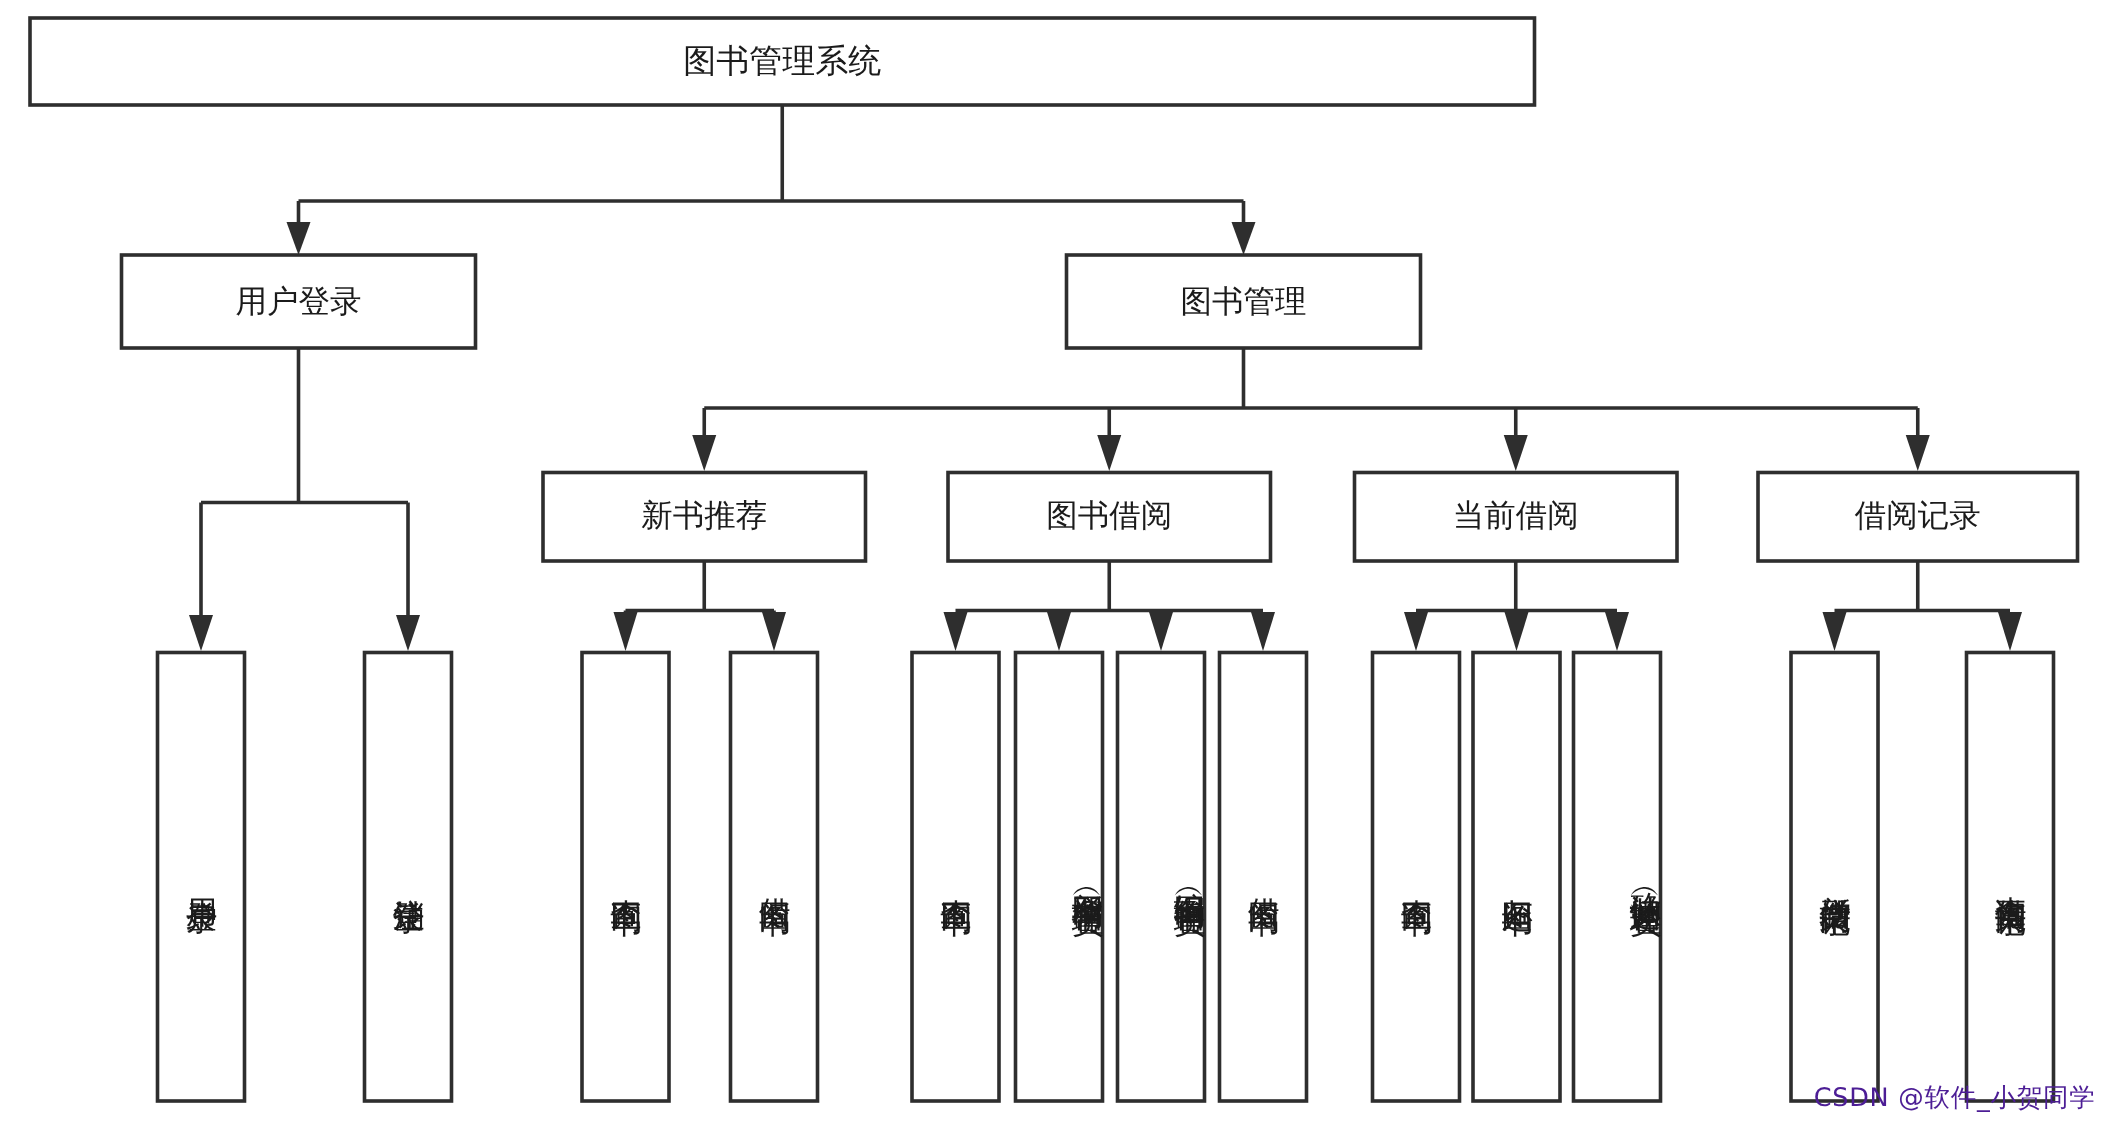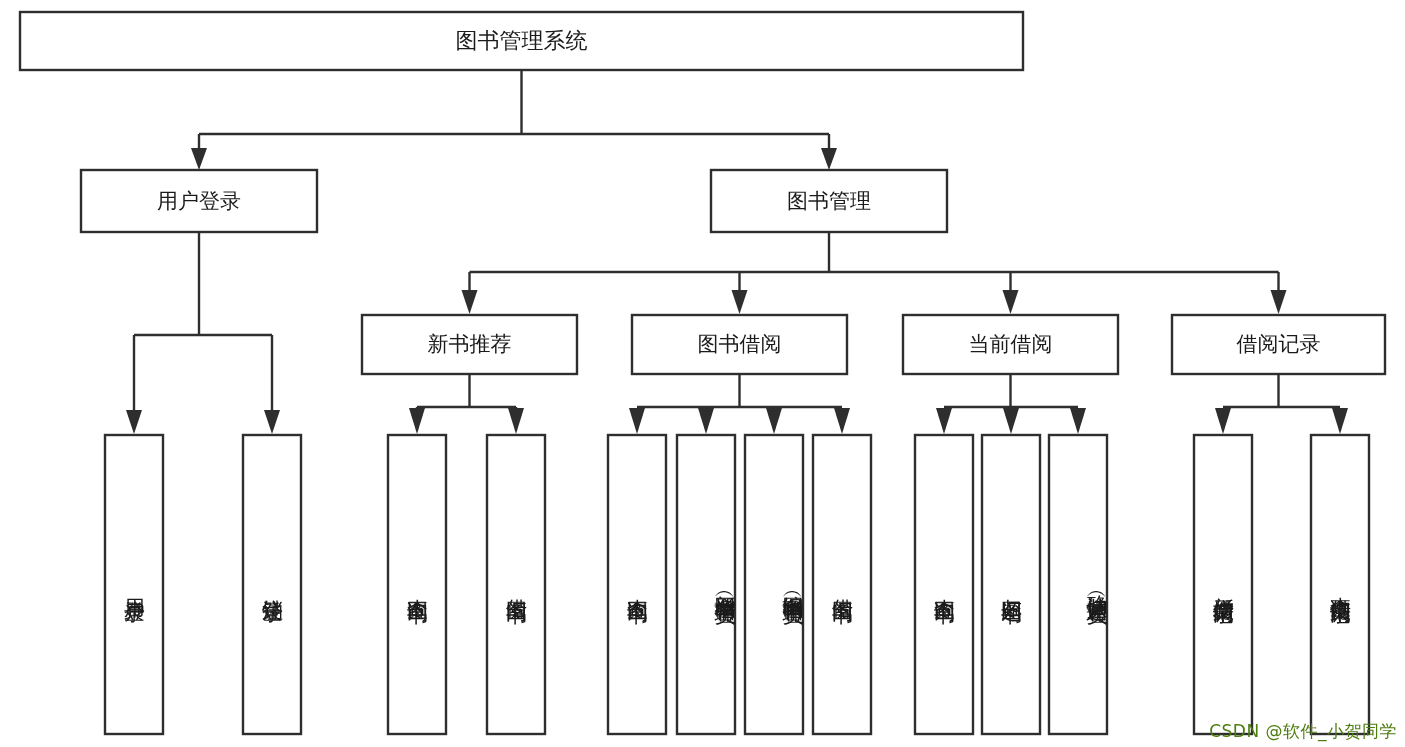--- a/index.html
+++ b/index.html
@@ -11,21 +11,21 @@
   .conn{stroke:#2e2e2e;stroke-width:2.4;fill:none;stroke-linecap:butt;}
   .arrowhead{fill:#2e2e2e;stroke:none;}
   .node-label{fill:#1b1b1b;font-family:"DejaVu Sans","Liberation Sans",sans-serif;
               font-size:21px;text-anchor:middle;dominant-baseline:middle;}
   .node-label.title{font-size:22px;}
   .vlabel{position:absolute;display:flex;align-items:center;justify-content:center;
           writing-mode:vertical-rl;text-orientation:upright;
           font-size:21px;color:#1b1b1b;letter-spacing:1.5px;line-height:1;
           font-family:"DejaVu Sans","Liberation Sans",sans-serif;
           pointer-events:none;white-space:nowrap;}
-  #watermark{position:absolute;right:8px;bottom:4px;font-size:17px;color:#4d7c0f;
+  #watermark{position:absolute;right:8px;bottom:4px;font-size:17px;color:#4c1d95;
              font-family:"DejaVu Sans","Liberation Sans",sans-serif;
              letter-spacing:.5px;white-space:nowrap;}
 </style>
 </head>
 <body>
 
 <div id="diagram-root">
 
   <svg id="flow" viewBox="0 0 1405 747">
 

